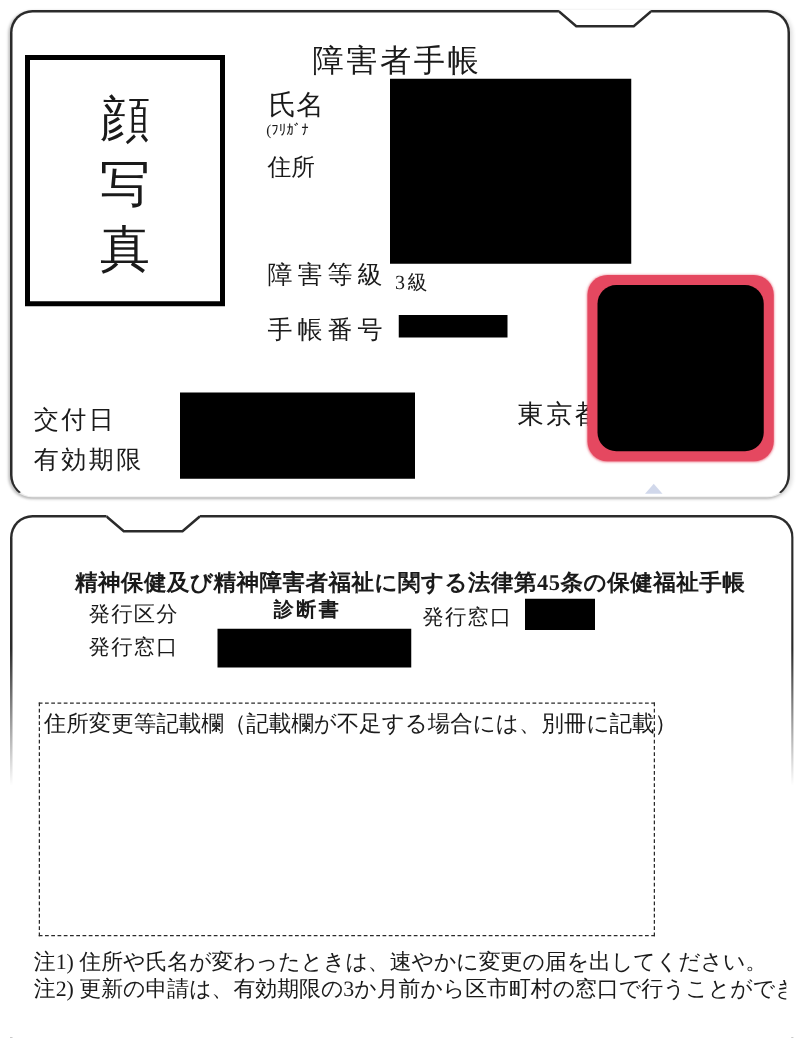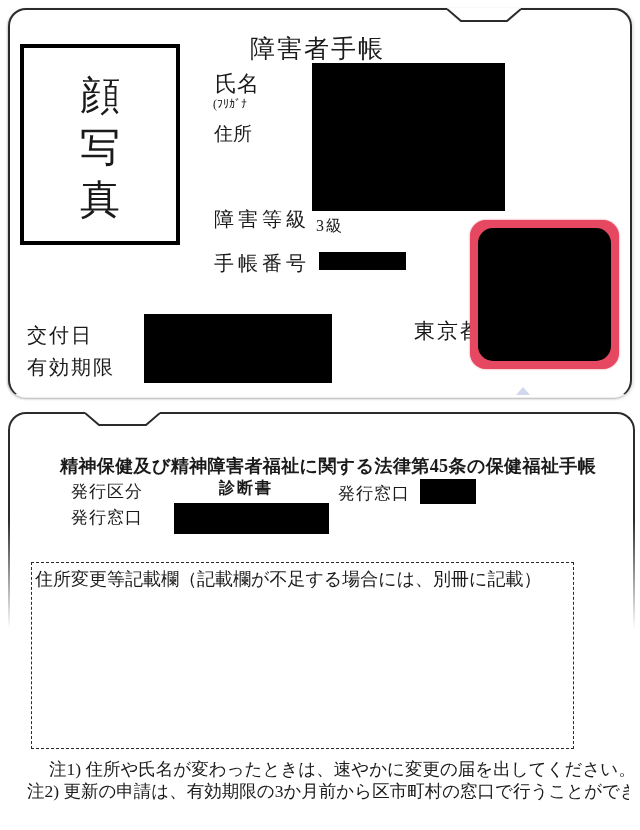--- a/index.html
+++ b/index.html
@@ -40,21 +40,21 @@
     background:#e54860;border-radius:16px;box-sizing:border-box;padding:8px;
     box-shadow:0 0 2px rgba(229,72,96,0.8);
   }
   #stamp .stamp-inner{width:100%;height:100%;background:#000;border-radius:15px;}
   #scan-triangle{
     position:absolute;left:506px;top:377px;width:0;height:0;
     border-left:7px solid transparent;border-right:7px solid transparent;
     border-bottom:8px solid #c2cbe4;opacity:.75;
   }
   #change-box{
-    position:absolute;left:21px;top:148px;width:543px;height:187px;
+    position:absolute;left:21px;top:148px;width:493px;height:187px;
     border:1.6px dashed #2a2a2a;box-sizing:border-box;
   }
   #change-box .box-label{font-size:18px;padding:4px 0 0 3px;white-space:nowrap;}
   .fs17{font-size:17px;letter-spacing:1px;}
   .note{font-size:17.5px;line-height:21px;}
 </style>
 </head>
 <body>
 
 <div class="card" id="front-card">
@@ -115,15 +115,15 @@
   <div class="abs fs17" style="left:328px;top:68px;">発行窓口</div>
   <div class="redact" style="left:410px;top:65px;width:56px;height:25px;"></div>
 
   <div class="abs fs17" style="left:61px;top:92px;">発行窓口</div>
   <div class="redact" style="left:164px;top:89px;width:155px;height:31px;"></div>
 
   <div id="change-box">
     <div class="box-label">住所変更等記載欄（記載欄が不足する場合には、別冊に記載）</div>
   </div>
 
-  <div class="abs note" style="left:17px;top:345px;margin-left:22px;">注1) 住所や氏名が変わったときは、速やかに変更の届を出してください。</div>
+  <div class="abs note" style="left:17px;top:345px;">注1) 住所や氏名が変わったときは、速やかに変更の届を出してください。</div>
   <div class="abs note" style="left:17px;top:367px;">注2) 更新の申請は、有効期限の3か月前から区市町村の窓口で行うことができます。</div>
 </div>
 
 </body></html>

